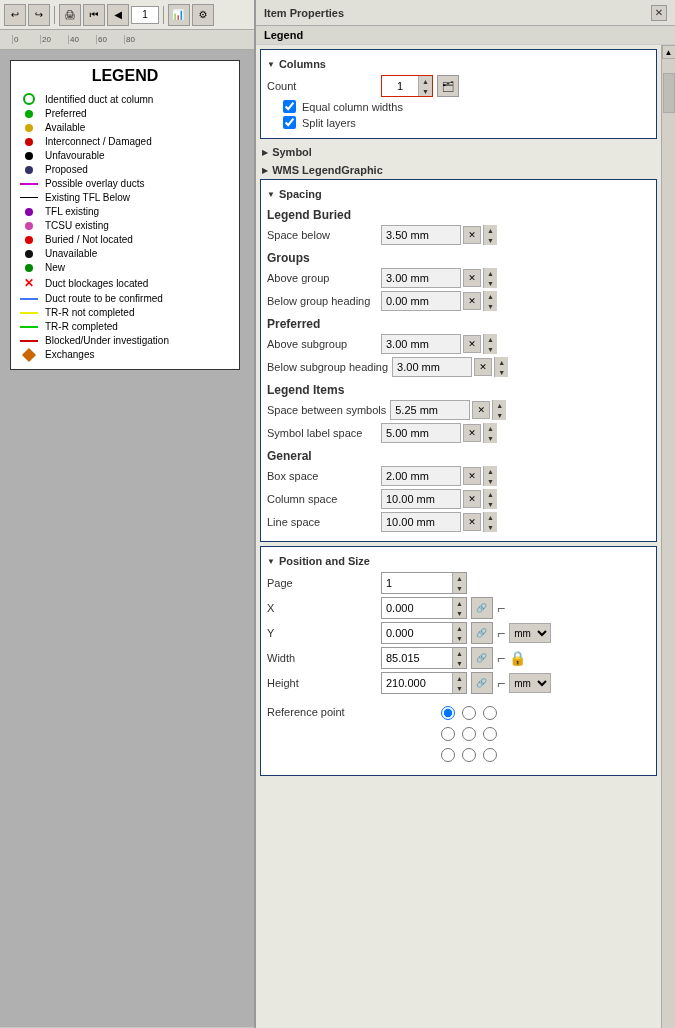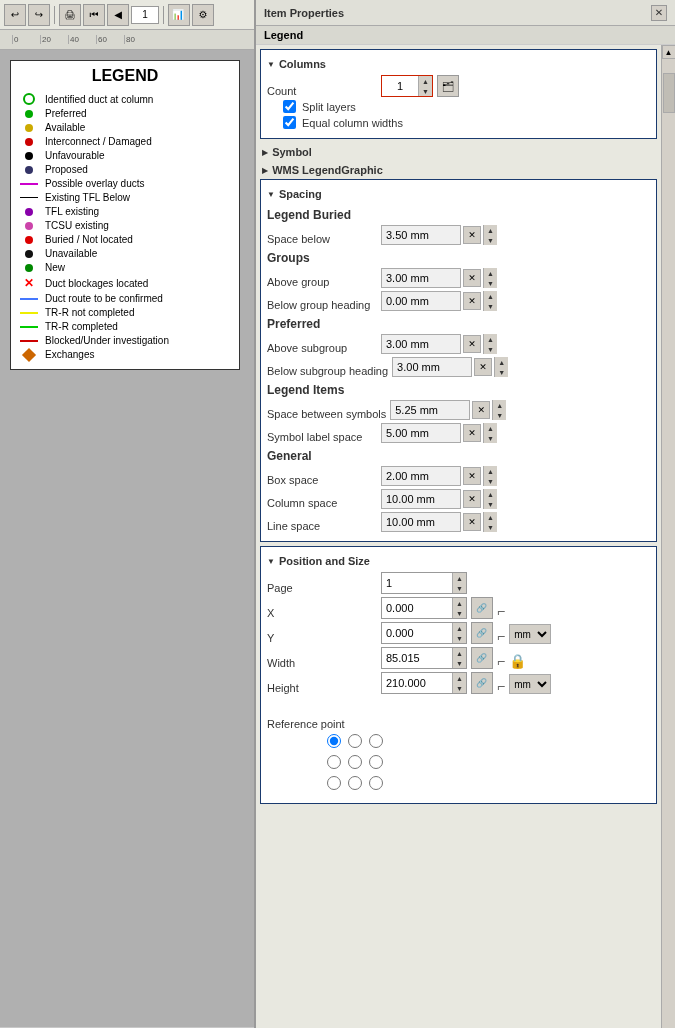--- a/index.html
+++ b/index.html
@@ -209,21 +209,21 @@
     }
 
     .section-label {
       font-size: 11px;
       font-weight: bold;
       color: #333;
     }
 
     .field-row {
       display: flex;
-      align-items: flex-end;
+      align-items: center;
       margin: 3px 0;
       gap: 4px;
     }
 
     .field-label {
       font-size: 11px;
       color: #333;
       min-width: 110px;
     }
 
@@ -559,25 +559,25 @@
             <input class="spin-input" value="1" style="">
             <div class="spin-btns">
               <button class="spin-btn">▲</button>
               <button class="spin-btn">▼</button>
             </div>
           </div>
           <div class="icon-btn" style="font-size:10px;">🗂</div>
         </div>
         <div class="checkbox-row">
           <input type="checkbox" checked="" style="">
-          <span class="checkbox-label">Split layers</span>
+          <span class="checkbox-label">Equal column widths</span>
         </div>
         <div class="checkbox-row">
           <input type="checkbox" checked="" style="">
-          <span class="checkbox-label">Equal column widths</span>
+          <span class="checkbox-label">Split layers</span>
         </div>
       </div>
 
       <div style="display:flex;align-items:center;gap:4px;padding:3px 2px;cursor:pointer;">
         <span style="font-size:8px;color:#333;">▶</span>
         <span style="font-size:11px;font-weight:bold;color:#333;">Symbol</span>
       </div>
 
       <div style="display:flex;align-items:center;gap:4px;padding:3px 2px;cursor:pointer;">
         <span style="font-size:8px;color:#333;">▶</span>
@@ -781,21 +781,21 @@
               <button class="spin-btn">▼</button>
             </div>
           </div>
           <div class="icon-btn" style="font-size:9px;">🔗</div>
           <span style="font-size:14px;color:#666;">⌐</span>
           <select class="unit-select">
             <option>mm</option>
           </select>
         </div>
 
-        <div class="field-row" style="align-items:flex-start;margin-top:24px;flex-direction:column;">
+        <div class="field-row" style="align-items:flex-start;margin-top:12px;">
           <span class="field-label">Reference point</span>
           <div class="reference-grid">
             <input type="radio" name="refpoint" class="ref-radio" checked="" style="">
             <input type="radio" name="refpoint" class="ref-radio" style="">
             <input type="radio" name="refpoint" class="ref-radio" style="">
             <input type="radio" name="refpoint" class="ref-radio" style="">
             <input type="radio" name="refpoint" class="ref-radio" style="">
             <input type="radio" name="refpoint" class="ref-radio" style="">
             <input type="radio" name="refpoint" class="ref-radio" style="">
             <input type="radio" name="refpoint" class="ref-radio" style="">

